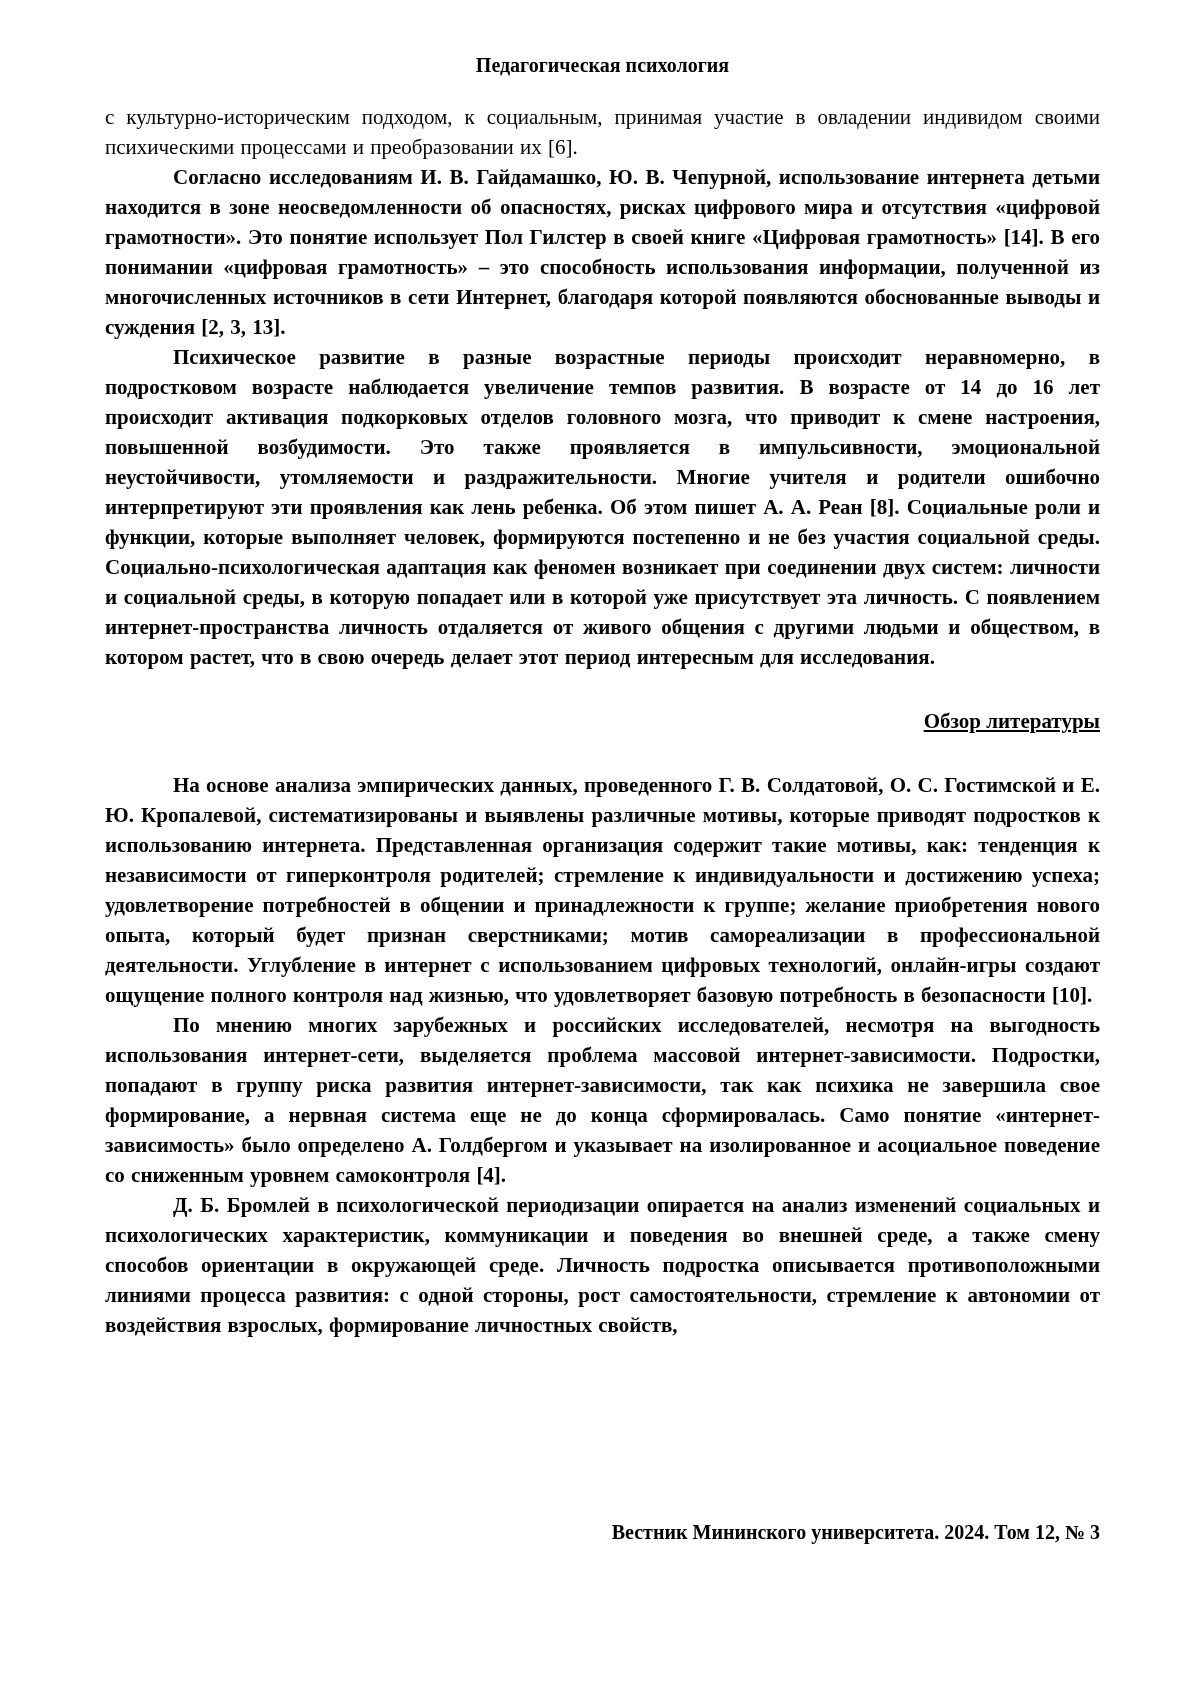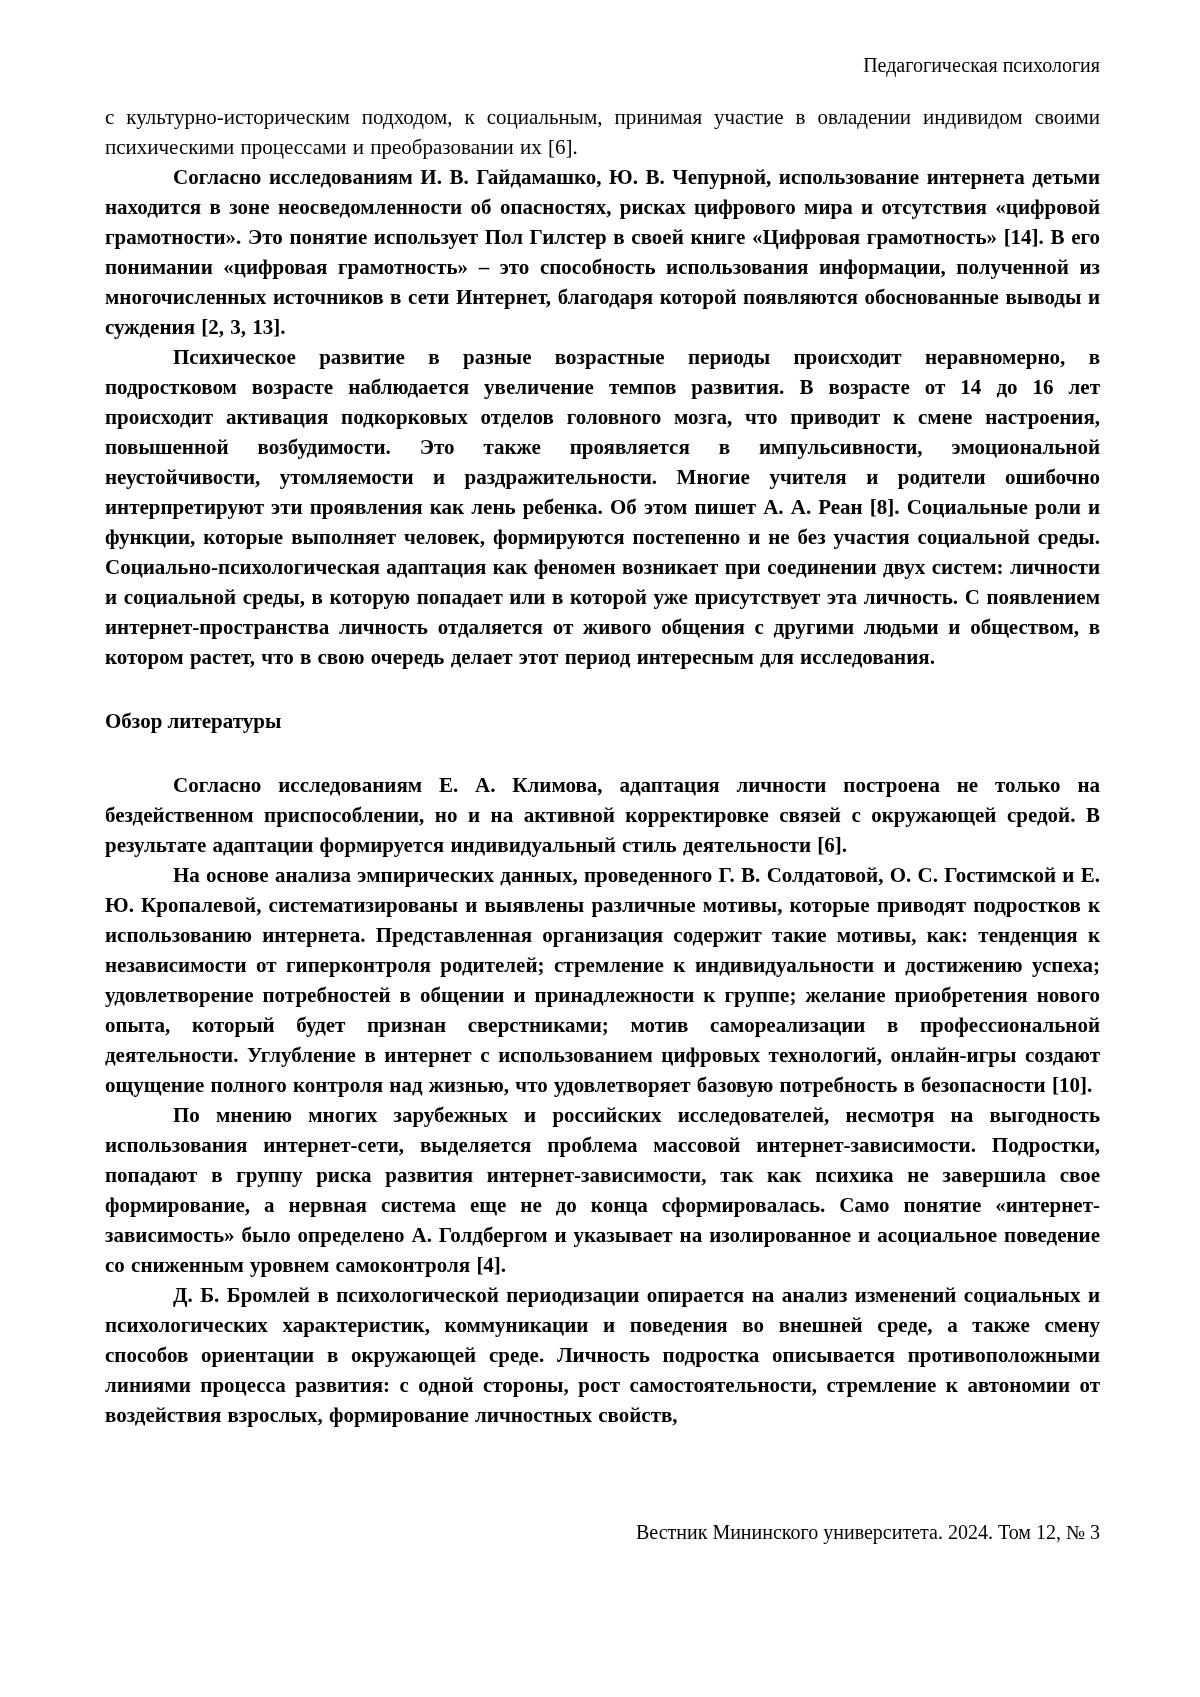--- a/index.html
+++ b/index.html
@@ -13,48 +13,49 @@
     height: 1697px;
     margin: 0 auto;
     background: #ffffff;
     box-sizing: border-box;
     padding: 52px 100px 0 105px;
     font-family: "Liberation Serif", "DejaVu Serif", serif;
     font-size: 21px;
     color: #000000;
   }
   .running-head {
-    text-align: right;
-    font-weight: normal;
+    text-align: center;
+    font-weight: bold;
     font-size: 20px;
     line-height: 26px;
     margin: 0 0 24px 0;
   }
   .body-text p {
     margin: 0;
     text-align: justify;
     line-height: 30px;
     word-spacing: 1px;
   }
   .body-text p.indent {
     text-indent: 68px;
     font-weight: bold;
   }
   h2.section-heading {
-    text-align: left;
+    text-align: right;
     font-weight: bold;
     font-size: 21px;
     line-height: 30px;
     margin: 34px 0 34px 0;
+    text-decoration: underline;
   }
   .page-footer {
     position: absolute;
     right: 100px;
     bottom: 152px;
-    font-weight: normal;
+    font-weight: bold;
     font-size: 20px;
     line-height: 26px;
     margin-left: 40px;
   }
 </style>
 </head>
 <body>
 
 <div class="page">
 
@@ -63,21 +64,20 @@
   <div class="body-text">
 
     <p>с культурно-историческим подходом, к социальным, принимая участие в овладении индивидом своими психическими процессами и преобразовании их [6].</p>
 
     <p class="indent">Согласно исследованиям И. В. Гайдамашко, Ю. В. Чепурной, использование интернета детьми находится в зоне неосведомленности об опасностях, рисках цифрового мира и отсутствия «цифровой грамотности». Это понятие использует Пол Гилстер в своей книге «Цифровая грамотность» [14]. В его понимании «цифровая грамотность» – это способность использования информации, полученной из многочисленных источников в сети Интернет, благодаря которой появляются обоснованные выводы и суждения [2, 3, 13].</p>
 
     <p class="indent">Психическое развитие в разные возрастные периоды происходит неравномерно, в подростковом возрасте наблюдается увеличение темпов развития. В возрасте от 14 до 16 лет происходит активация подкорковых отделов головного мозга, что приводит к смене настроения, повышенной возбудимости. Это также проявляется в импульсивности, эмоциональной неустойчивости, утомляемости и раздражительности. Многие учителя и родители ошибочно интерпретируют эти проявления как лень ребенка. Об этом пишет А. А. Реан [8]. Социальные роли и функции, которые выполняет человек, формируются постепенно и не без участия социальной среды. Социально-психологическая адаптация как феномен возникает при соединении двух систем: личности и социальной среды, в которую попадает или в которой уже присутствует эта личность. С появлением интернет-пространства личность отдаляется от живого общения с другими людьми и обществом, в котором растет, что в свою очередь делает этот период интересным для исследования.</p>
 
     <h2 class="section-heading">Обзор литературы</h2>
 
-    <p class="indent">Согласно исследованиям Е. А. Климова, адаптация личности построена не только на бездейственном приспособлении, но и на активной корректировке связей с окружающей средой. В результате адаптации формируется индивидуальный стиль деятельности [6].</p>
 
     <p class="indent">На основе анализа эмпирических данных, проведенного Г. В. Солдатовой, О. С. Гостимской и Е. Ю. Кропалевой, систематизированы и выявлены различные мотивы, которые приводят подростков к использованию интернета. Представленная организация содержит такие мотивы, как: тенденция к независимости от гиперконтроля родителей; стремление к индивидуальности и достижению успеха; удовлетворение потребностей в общении и принадлежности к группе; желание приобретения нового опыта, который будет признан сверстниками; мотив самореализации в профессиональной деятельности. Углубление в интернет с использованием цифровых технологий, онлайн-игры создают ощущение полного контроля над жизнью, что удовлетворяет базовую потребность в безопасности [10].</p>
 
     <p class="indent">По мнению многих зарубежных и российских исследователей, несмотря на выгодность использования интернет-сети, выделяется проблема массовой интернет-зависимости. Подростки, попадают в группу риска развития интернет-зависимости, так как психика не завершила свое формирование, а нервная система еще не до конца сформировалась. Само понятие «интернет-зависимость» было определено А. Голдбергом и указывает на изолированное и асоциальное поведение со сниженным уровнем самоконтроля [4].</p>
 
     <p class="indent">Д. Б. Бромлей в психологической периодизации опирается на анализ изменений социальных и психологических характеристик, коммуникации и поведения во внешней среде, а также смену способов ориентации в окружающей среде. Личность подростка описывается противоположными линиями процесса развития: с одной стороны, рост самостоятельности, стремление к автономии от воздействия взрослых, формирование личностных свойств,</p>
 
   </div>
 
   <div class="page-footer">Вестник Мининского университета. 2024. Том 12, № 3</div>

